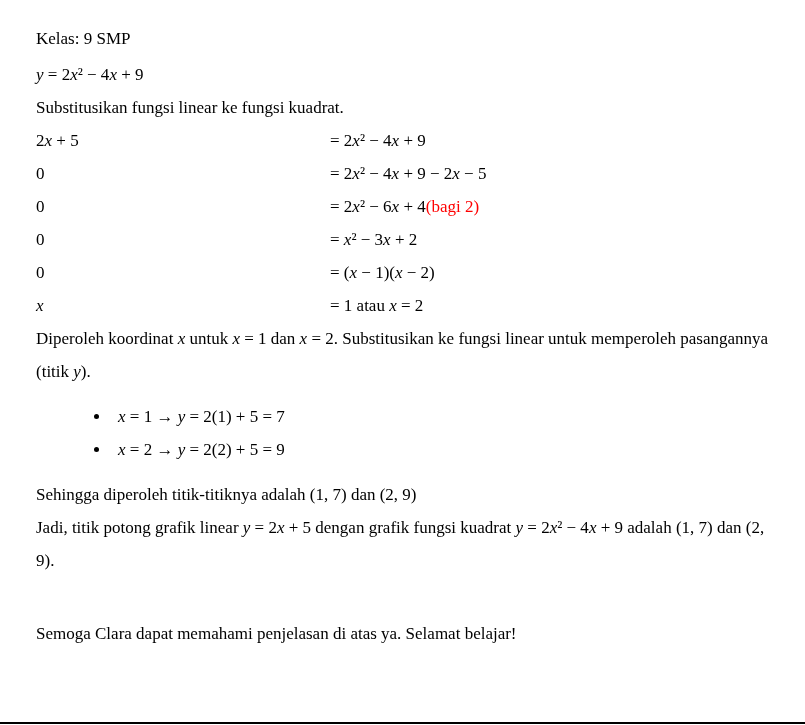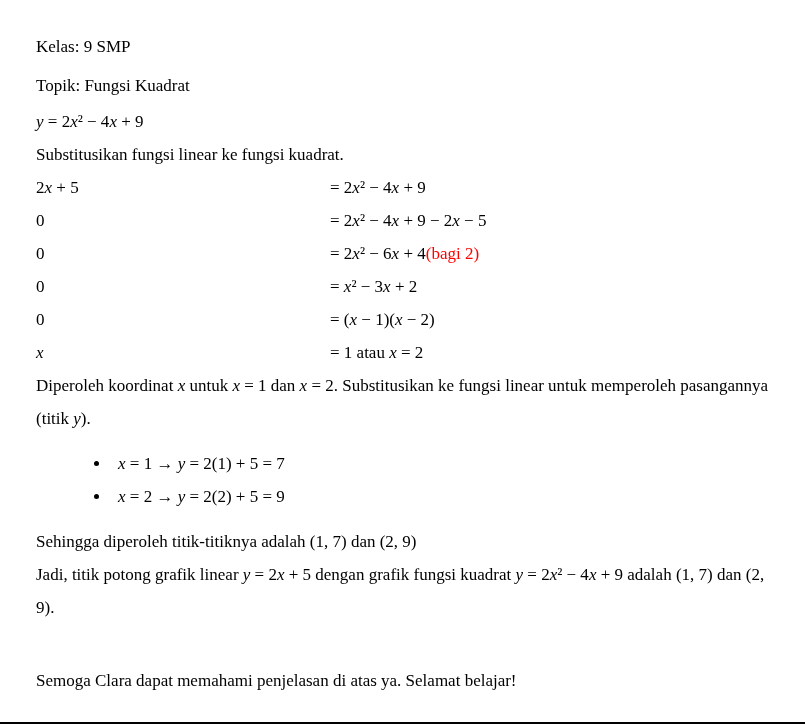--- a/index.html
+++ b/index.html
@@ -10,21 +10,21 @@
     height: 725px;
     overflow: hidden;
   }
   body {
     font-family: "Liberation Serif", serif;
     font-size: 17px;
     color: #000000;
     position: relative;
   }
   .page {
-    padding: 27px 36px 0 36px;
+    padding: 19px 36px 0 36px;
     width: 733px;
   }
   p { margin: 0; }
   .lh39 { line-height: 39px; }
   .lh36 { line-height: 36px; }
   .lh33 { line-height: 33px; }
   .math i { font-style: italic; }
 
   .eq-block { }
   .eq-line {
@@ -66,21 +66,20 @@
     background: #000000;
   }
 </style>
 </head>
 <body>
 
 <div class="page">
 
   <p class="lh39">Kelas: 9 SMP</p>
 
-  <p class="lh39">Topik: Fungsi Kuadrat</p>
 
 
   <p class="lh33"><span class="math"><i>y</i> = 2<i>x</i>² − 4<i>x</i> + 9</span></p>
 
   <p class="lh33">Substitusikan fungsi linear ke fungsi kuadrat.</p>
 
   <div class="eq-block">
     <div class="eq-line">
         <span class="eq-lhs math">2<i>x</i> + 5</span>
         <span class="eq-rhs math">= 2<i>x</i>² − 4<i>x</i> + 9</span>

